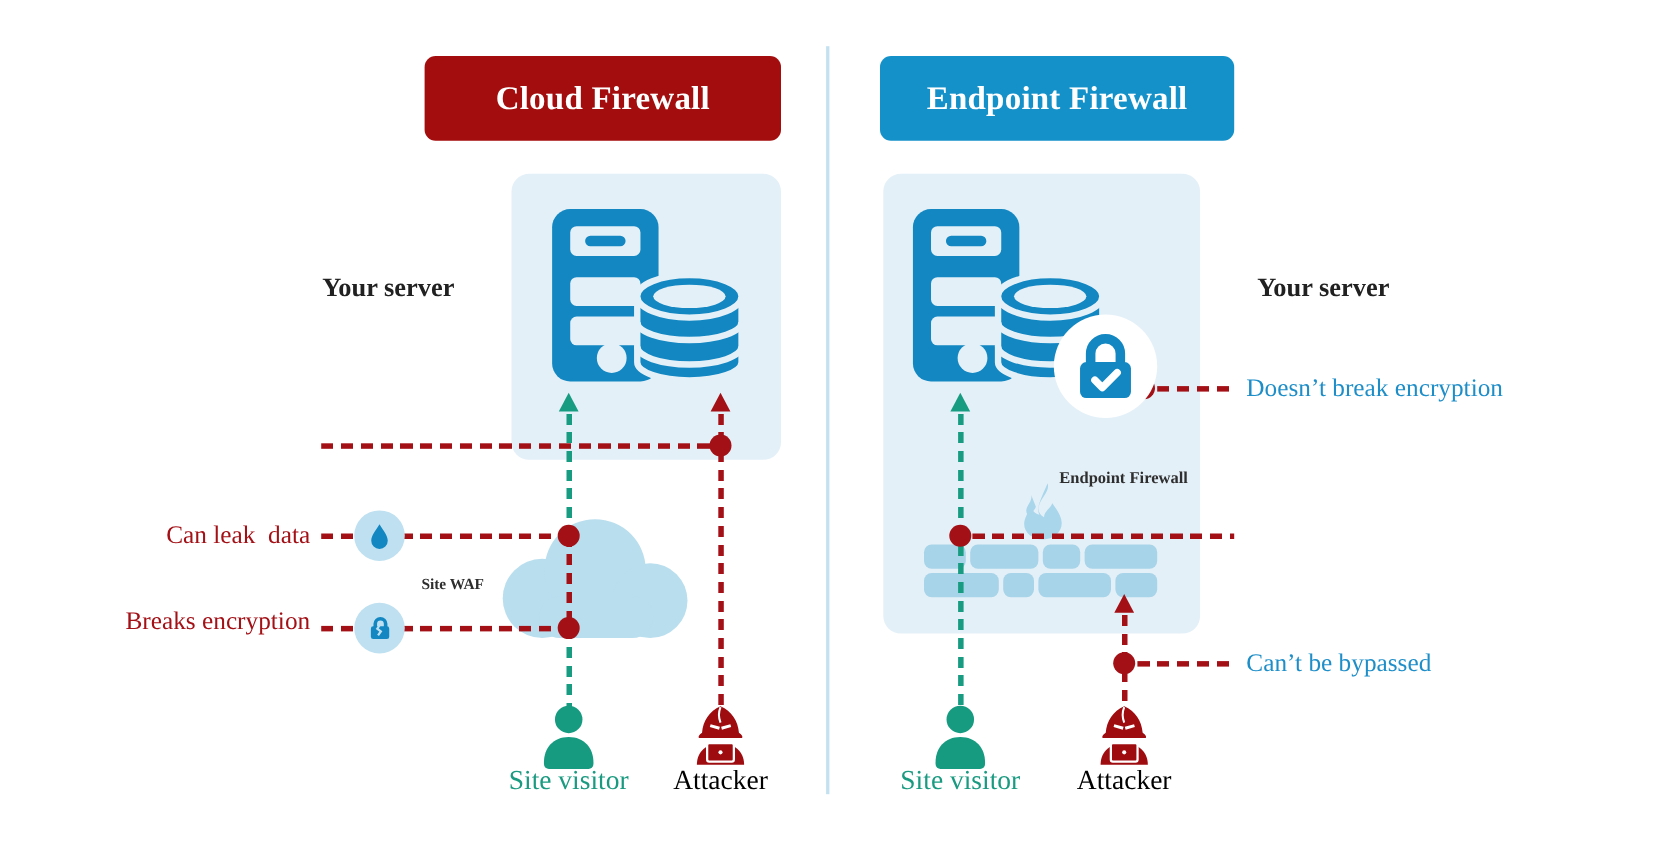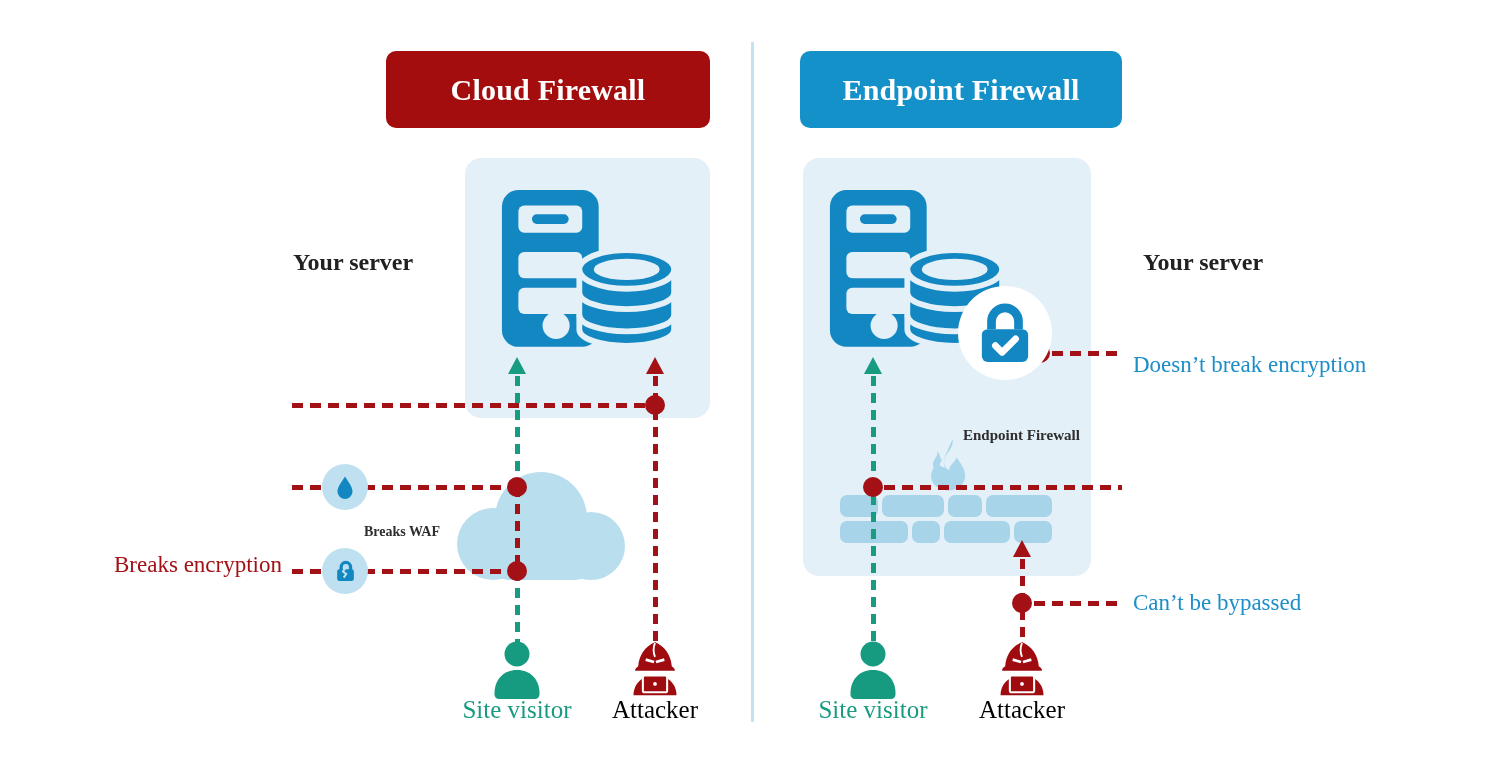--- a/index.html
+++ b/index.html
@@ -65,33 +65,34 @@
   <div class="abs srv-label" style="left:283px;top:249px;width:140px;">Your server</div>
 
   <svg class="abs z1" style="left:448px;top:466px;" width="182" height="116" viewBox="0 0 182 116">
     <g fill="#B9DEEE">
       <circle cx="45" cy="78" r="36"></circle>
       <circle cx="93" cy="52" r="46"></circle>
       <circle cx="143" cy="80" r="34"></circle>
       <rect x="42" y="76" width="104" height="38" rx="19"></rect>
     </g>
   </svg>
-  <div class="abs small-label" style="left:350px;top:524px;width:90px;text-align:right;font-size:14px;">Breaks WAF</div>
+  <div class="abs small-label" style="left:350px;top:524px;width:90px;text-align:right;font-size:14px;">Site WAF</div>
 
   <div class="abs arrow-up" style="left:508px;top:357px;"></div>
   <div class="abs dash-v green z3" style="left:515px;top:376px;height:111px;"></div>
   <div class="abs dash-v red z3" style="left:515px;top:487px;height:84px;"></div>
   <div class="abs dash-v green z3" style="left:515px;top:571px;height:77px;"></div>
 
   <div class="abs arrow-up reda" style="left:646px;top:357px;"></div>
   <div class="abs dash-v red z3" style="left:653px;top:376px;height:272px;"></div>
 
   <div class="abs dash-h red z3" style="left:292px;top:403px;width:354px;"></div>
   <div class="abs dot" style="left:645px;top:395px;"></div>
 
+  <div class="abs ann lred" style="left:60px;top:473px;width:222px;">Can leak  data</div>
   <div class="abs dash-h red z3" style="left:292px;top:485px;width:218px;"></div>
   <div class="abs badge" style="left:322px;top:464px;width:46px;height:46px;">
     <svg width="30" height="30" viewBox="0 0 40 40">
       <path d="M20 6 C24.5 13.5 30 19.5 30 26 a10 10 0 0 1 -20 0 C10 19.5 15.5 13.5 20 6 Z" fill="#1287C2"></path>
     </svg>
   </div>
   <div class="abs dot" style="left:507px;top:477px;"></div>
 
   <div class="abs ann lred" style="left:60px;top:532px;width:222px;margin-top:19px;">Breaks encryption</div>
   <div class="abs dash-h red z3" style="left:292px;top:569px;width:218px;"></div>
@@ -146,21 +147,21 @@
 
   <div class="abs badge white" style="left:958px;top:286px;width:94px;height:94px;">
     <svg width="54" height="64" viewBox="0 0 56 64">
       <path d="M14 28 v-8 a14 14 0 0 1 28 0 v8" fill="none" stroke="#1287C2" stroke-width="9"></path>
       <rect x="4" y="28" width="48" height="34" rx="6" fill="#1287C2"></rect>
       <path d="M18 45 l7 7 14 -14" stroke="#ffffff" stroke-width="7" fill="none" stroke-linecap="round" stroke-linejoin="round"></path>
     </svg>
   </div>
   <div class="abs dot" style="left:1030px;top:343px;"></div>
   <div class="abs dash-h red z3" style="left:1052px;top:351px;width:70px;"></div>
-  <div class="abs ann rblue" style="left:1133px;top:339px;width:330px;margin-top:12px;">Doesn’t break encryption</div>
+  <div class="abs ann rblue" style="left:1133px;top:339px;width:330px;">Doesn’t break encryption</div>
 
   <div class="abs small-label" style="left:963px;top:427px;">Endpoint Firewall</div>
   <svg class="abs z1" style="left:914px;top:437px;" width="64" height="60" viewBox="0 0 60 56">
     <g fill="#A9D6EB">
       <path d="M36 2 C38 9 31 14 29 20 C27 25 29 29 33 31 C33 26 38 24 40 19 C44 25 48 30 48 36 C48 44 41 50 32 50 C23 50 16 44 16 37 C16 31 20 27 21 22 C23 26 26 28 29 29 C26 23 30 16 36 2 Z"></path>
       <path d="M22 12 C23 17 19 20 18 24 C17 27 19 30 22 31 C22 27 25 25 26 22 Z"></path>
     </g>
   </svg>
 
   <div>

